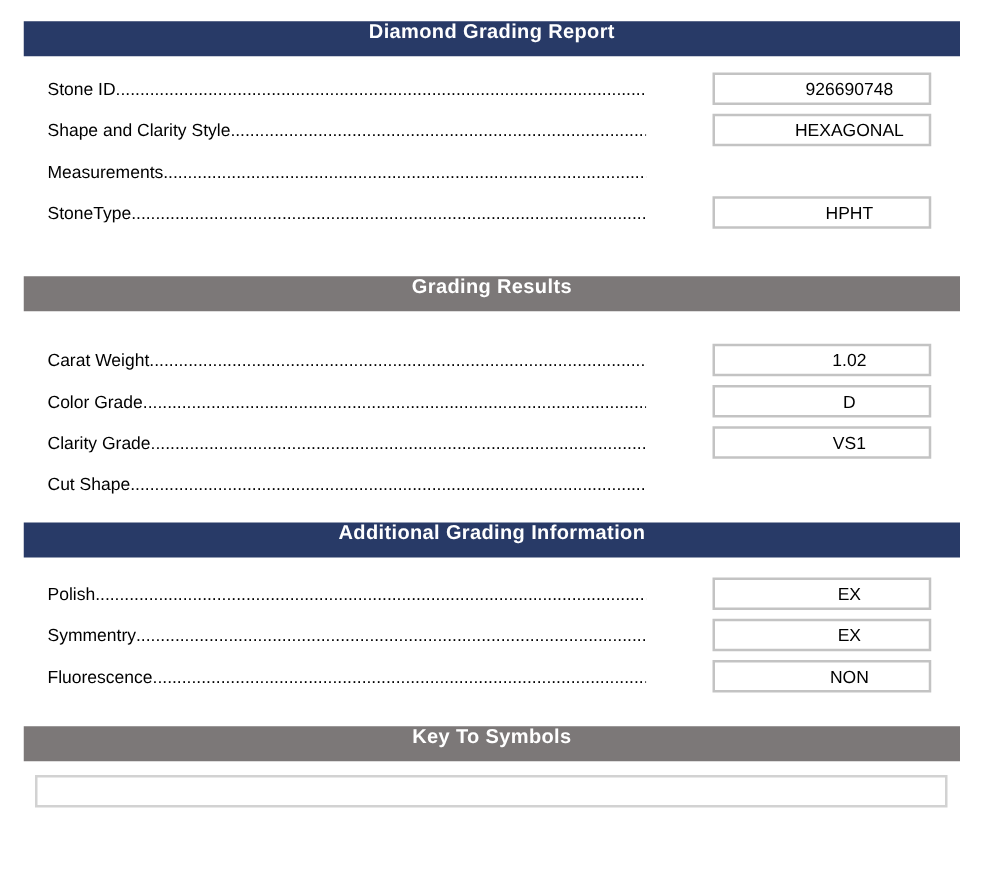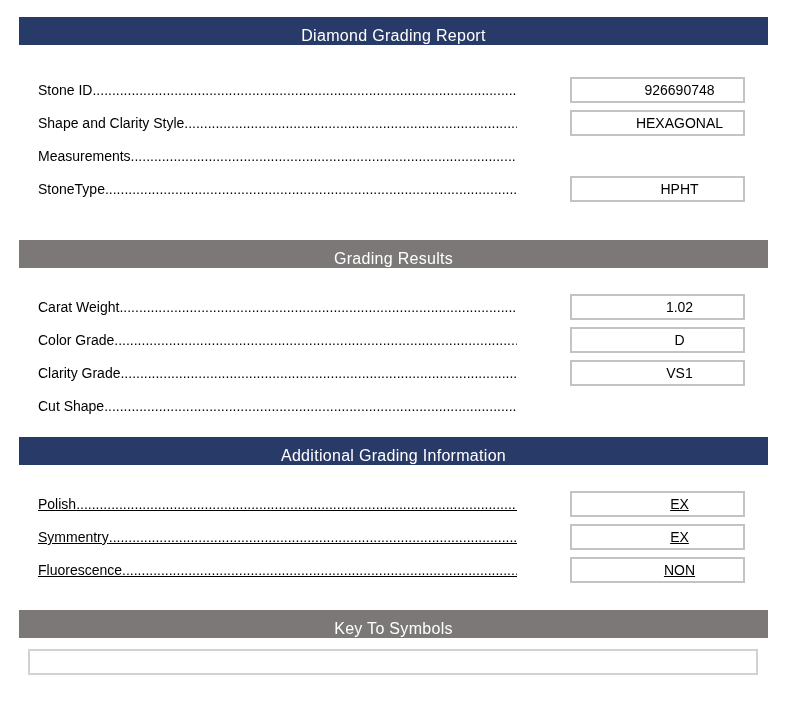--- a/index.html
+++ b/index.html
@@ -8,41 +8,41 @@
     width: 790px; height: 709px;
     font-family: "Liberation Sans", sans-serif;
     color: #000000;
     overflow: hidden;
   }
   .page { width: 790px; height: 709px; position: relative; background: #ffffff; }
 
   .bar {
     margin-left: 19px; margin-right: 22px;
     height: 28px;
-    display: flex; align-items: flex-end; justify-content: center;
-    color: #ffffff; font-weight: normal; font-size: 16px; letter-spacing: 0.3px;
+    display: flex; align-items: flex-start; justify-content: center;
+    color: #ffffff; font-weight: bold; font-size: 16px; letter-spacing: 0.3px;
   }
   .bar.blue { background: #283A67; }
   .bar.gray { background: #7C7878; }
 
   .bar-1 { margin-top: 17px; }
   .bar-2 { margin-top: 38px; }
   .bar-3 { margin-top: 18px; }
   .bar-4 { margin-top: 27px; }
 
   .row {
     display: flex; align-items: center;
     height: 26px;
     margin: 0 45px 7px 38px;
   }
   .rows { padding-top: 0; }
   .rows .row:first-child { margin-top: 0; }
-  .rows-1 { margin-top: 32px; }
+  .rows-1 { margin-top: 13px; }
   .rows-2 { margin-top: 26px; text-align: center; }
-  .rows-3 { margin-top: 26px; text-decoration: underline; }
+  .rows-3 { margin-top: 16px; }
 
   .label-dots {
     flex: 0 0 479px;
     display: flex; align-items: baseline;
     overflow: hidden;
     font-size: 14px;
   }
   .label-dots .lbl { white-space: nowrap; }
   .label-dots .dots {
     flex: 1 1 auto;

